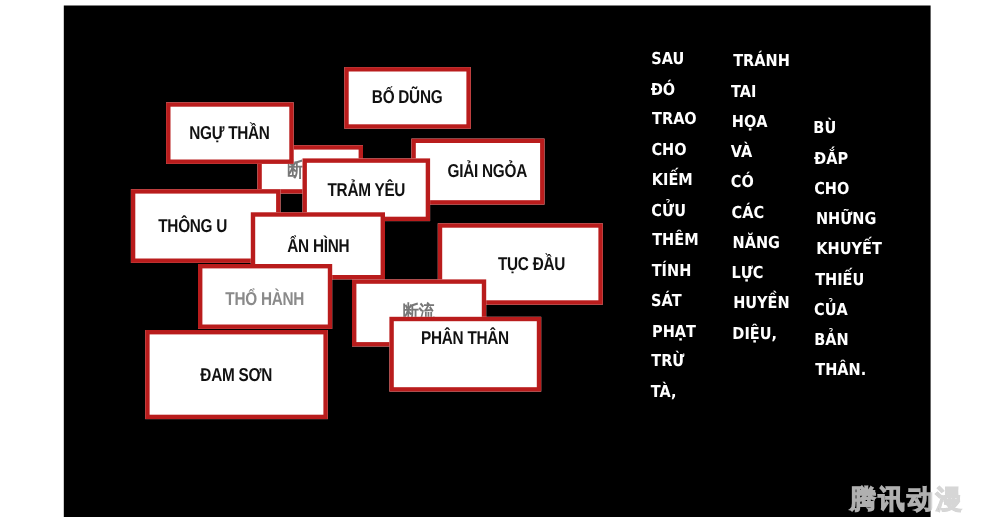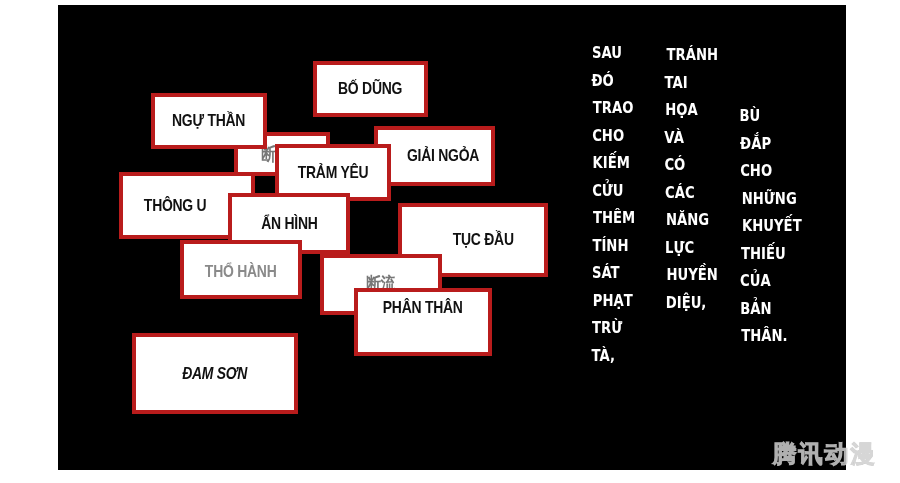--- a/index.html
+++ b/index.html
@@ -71,21 +71,21 @@
   </div>
 <div class="card grey" style="left:180px;top:240px;width:122px;height:59px;padding-top:4px;text-align:center;">
     <span>THỔ HÀNH</span>
   </div>
 <div class="card partial" style="left:320px;top:254px;width:122px;height:61px;align-items:flex-start;padding-top:14px;">
     <span>断流</span>
   </div>
 <div class="card" style="left:339px;top:288px;width:138px;height:68px;padding-bottom:28px;margin-left:15px;">
     <span>PHÂN THÂN</span>
   </div>
-<div class="card" style="left:132px;top:333px;width:166px;height:81px;font-style:italic;">
+<div class="card" style="left:132px;top:300px;width:166px;height:81px;">
     <span>ĐAM SƠN</span>
   </div>
 
 <div class="col" style="left:590px;top:40px;width:58px;">
   <span>SAU</span>
   <span>ĐÓ</span>
   <span>TRAO</span>
   <span>CHO</span>
   <span>KIẾM</span>
   <span>CỬU</span>

